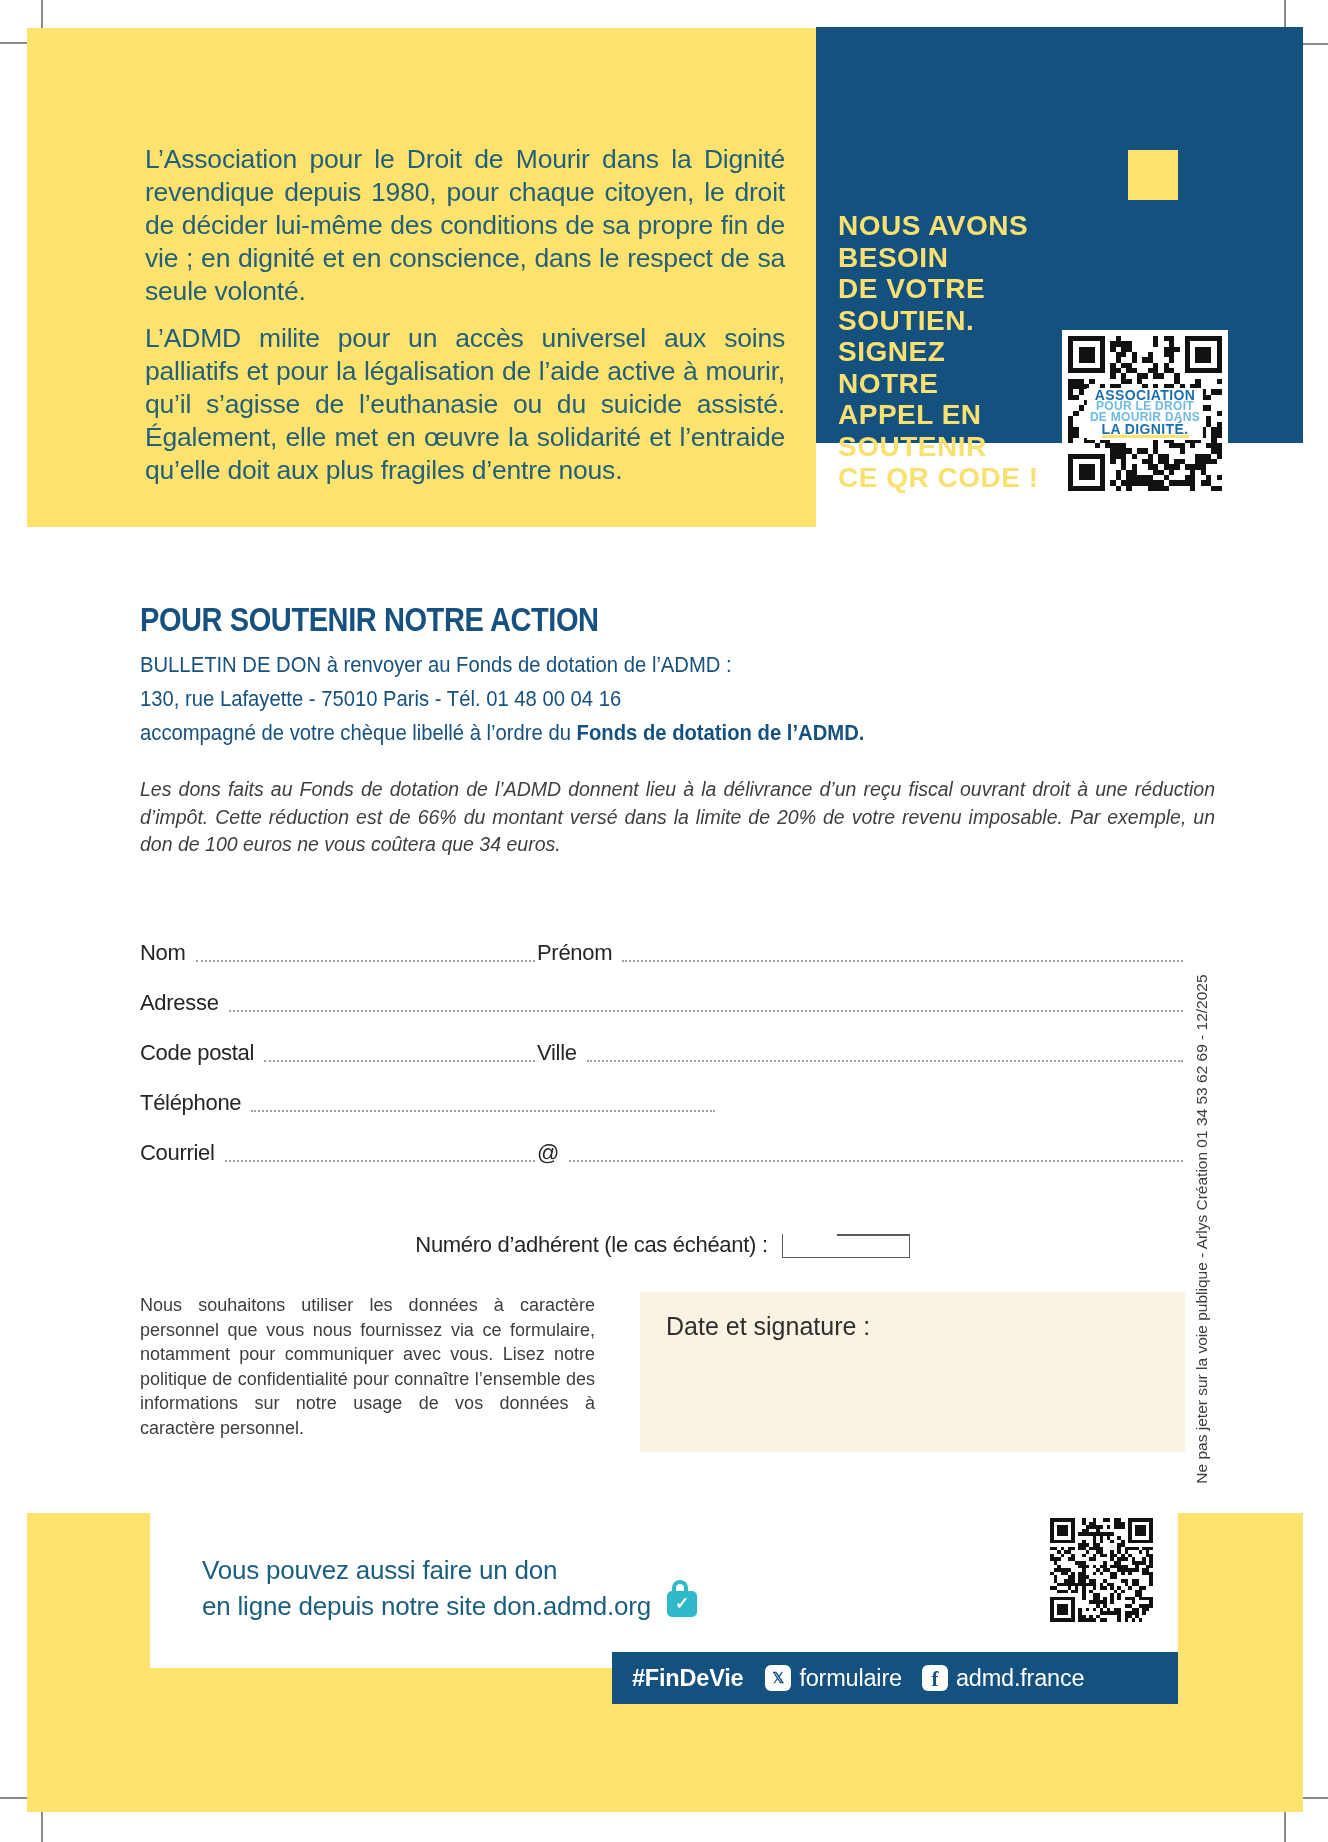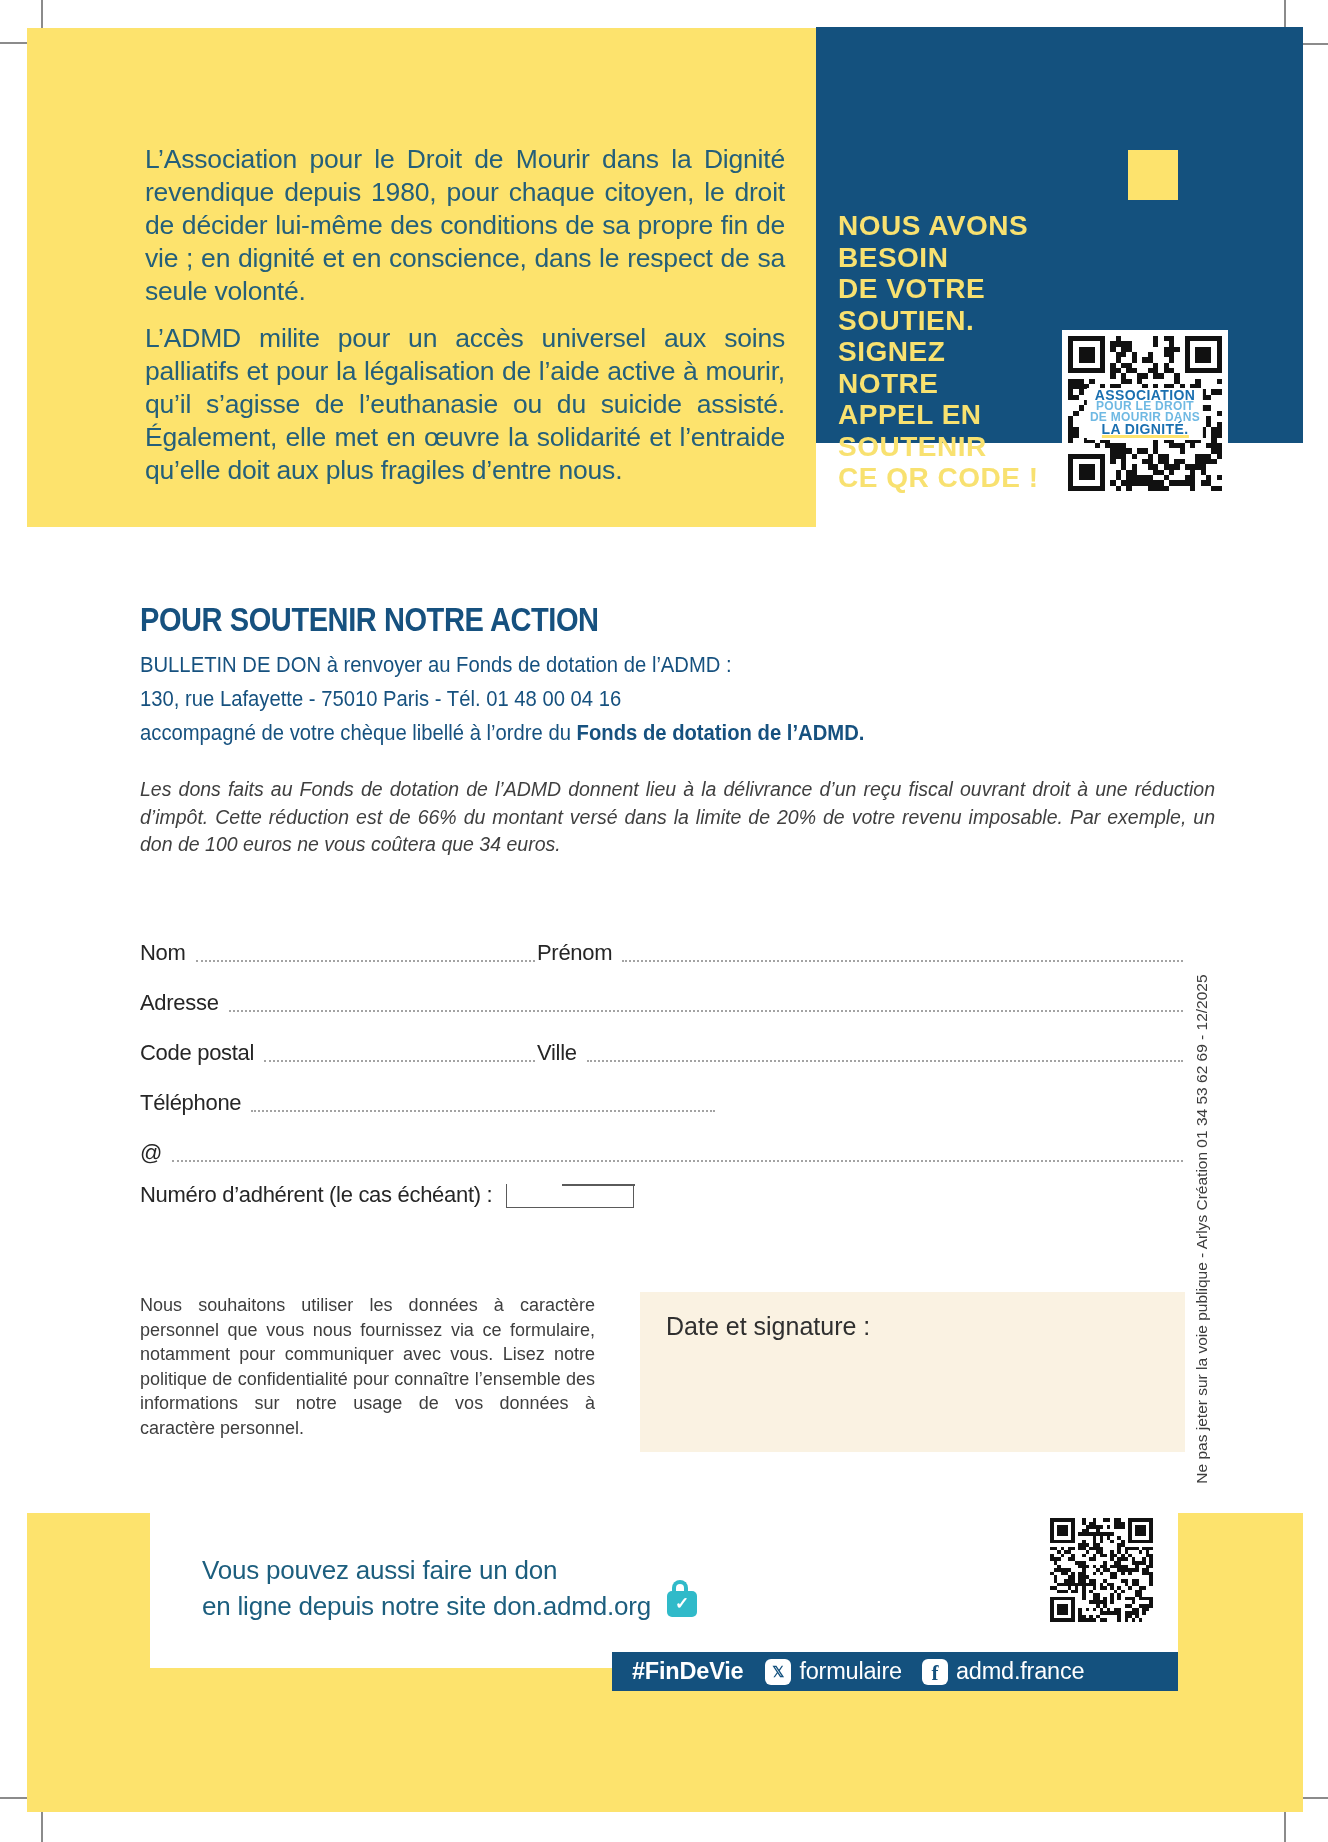--- a/index.html
+++ b/index.html
@@ -60,21 +60,21 @@
   .white-card{left:150px;top:1513px;width:1028px;height:155px;background:#ffffff;}
   .card-line{position:absolute;left:52px;color:#1c5e7e;font-size:26px;letter-spacing:-0.2px;}
   .card-line2{display:flex;align-items:center;gap:16px;}
   .lock{position:relative;width:30px;height:26px;background:#30bac9;border-radius:5px;margin-top:-6px;}
   .lock:before{content:"";position:absolute;top:-11px;left:5px;width:16px;height:14px;
                border:4.5px solid #30bac9;border-bottom:none;border-radius:9px 9px 0 0;box-sizing:border-box;}
   .lock:after{content:"\2713";position:absolute;left:0;right:0;top:2px;text-align:center;
               color:#fff;font-weight:bold;font-size:17px;}
   .qr-bottom{left:1050px;top:1518px;width:103px;height:104px;background:#fff;}
 
-  .social{left:612px;top:1652px;width:566px;height:39px;background:#14517e;display:flex;
+  .social{left:612px;top:1652px;width:566px;height:52px;background:#14517e;display:flex;
           align-items:center;padding:0 0 0 20px;box-sizing:border-box;color:#fff;}
   .social .txt{font-size:23.5px;letter-spacing:-0.2px;white-space:nowrap;}
   .hashtag{font-weight:bold;}
   .sicon{width:26px;height:26px;background:#fff;border-radius:6px;color:#14517e;display:flex;
          align-items:center;justify-content:center;flex:none;}
   .xi{font-weight:bold;font-size:15px;}
   .fi{font-family:"Liberation Serif",serif;font-weight:bold;font-size:21px;margin-top:3px;}
   .gap22{width:22px;flex:none;} .gap8{width:8px;flex:none;} .gap20{width:20px;flex:none;}
 </style>
 </head>
@@ -463,25 +463,29 @@
     <span class="flabel">Ville</span>
     <span class="leader"></span>
   </div>
 
   <div class="frow" style="top:1090px;width:577px;">
     <span class="flabel">Téléphone</span>
     <span class="leader"></span>
   </div>
 
   <div class="frow" style="top:1140px;">
+    <div class="fcol" style="width:397px;">
+      <span class="flabel">Courriel</span>
+      <span class="leader"></span>
+    </div>
     <span class="flabel">@</span>
     <span class="leader"></span>
   </div>
 
-  <div class="frow" style="top:1182px;">
+  <div class="frow" style="top:1232px;justify-content:center;">
     <span class="flabel">Numéro d’adhérent (le cas échéant) :</span>
     <span class="member-box"></span>
   </div>
 
   <div class="abs privacy">Nous souhaitons utiliser les données à caractère personnel que vous nous fournissez via ce formulaire, notamment pour communiquer avec vous. Lisez notre politique de confidentialité pour connaître l’ensemble des informations sur notre usage de vos données à caractère personnel.</div>
   <div class="abs cream">
     <div class="cream-label">Date et signature :</div>
   </div>
 
   <div class="abs vnote">Ne pas jeter sur la voie publique - Arlys Création 01 34 53 62 69 - 12/2025</div>

